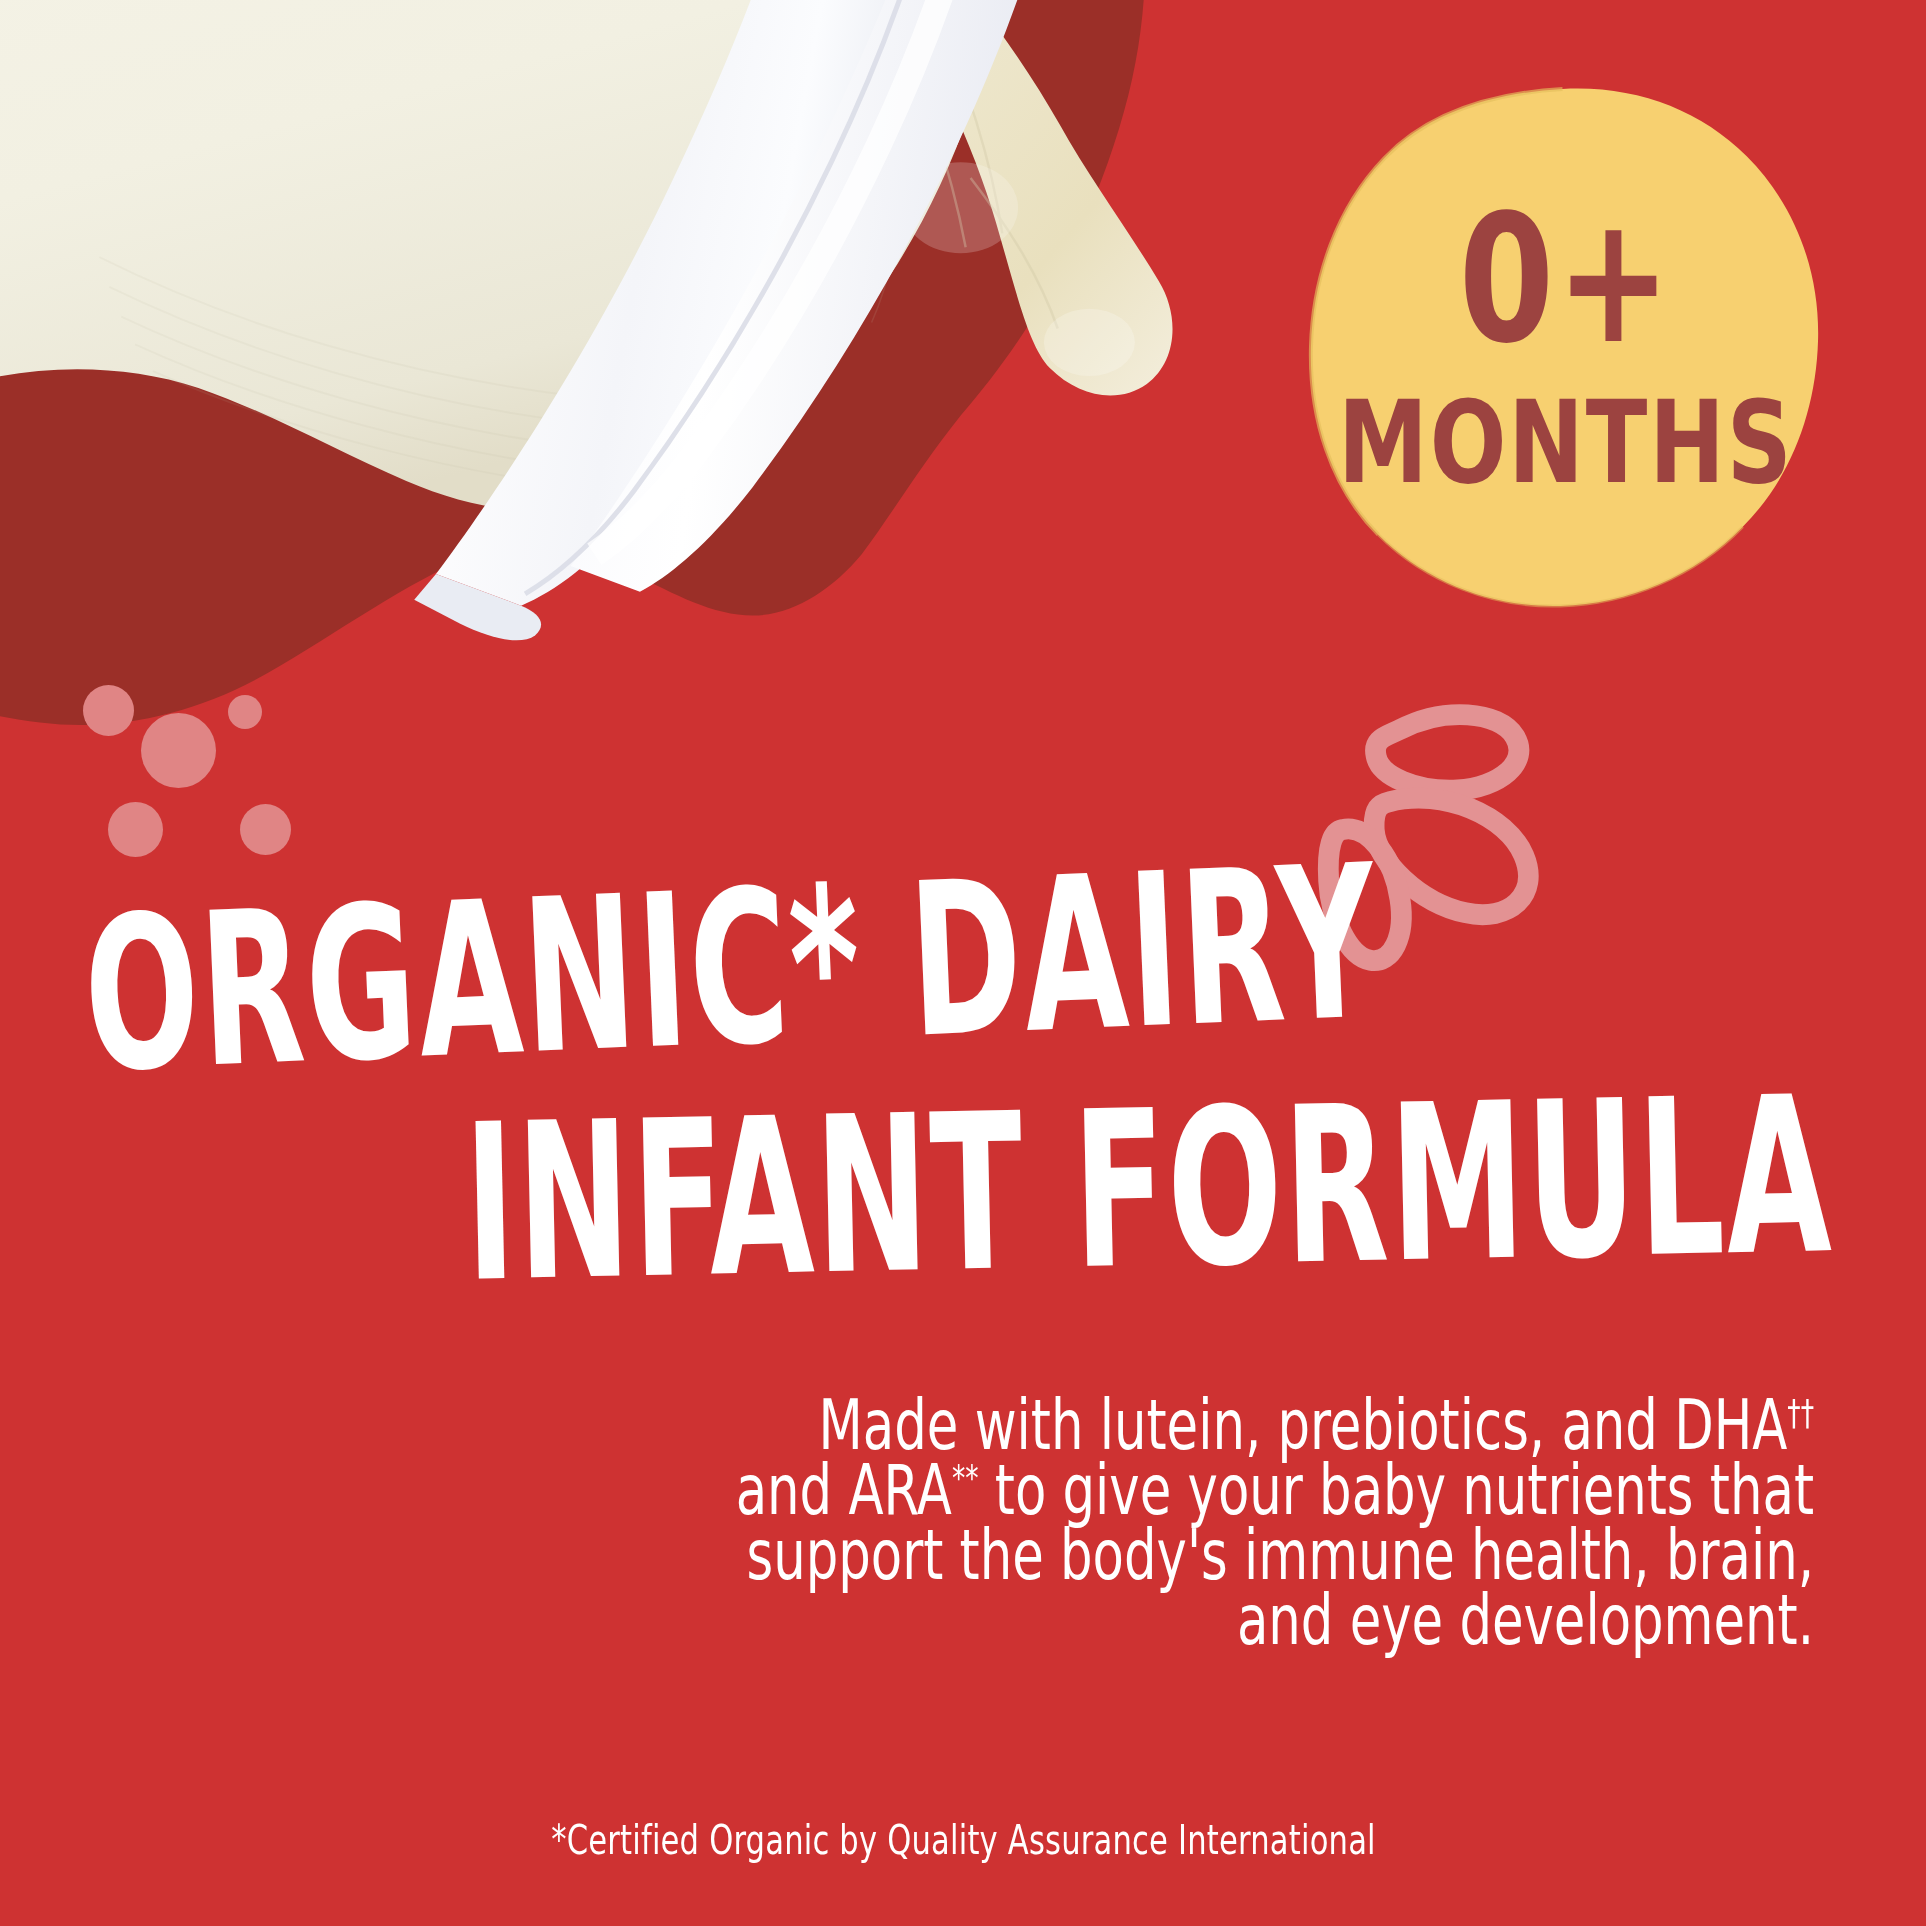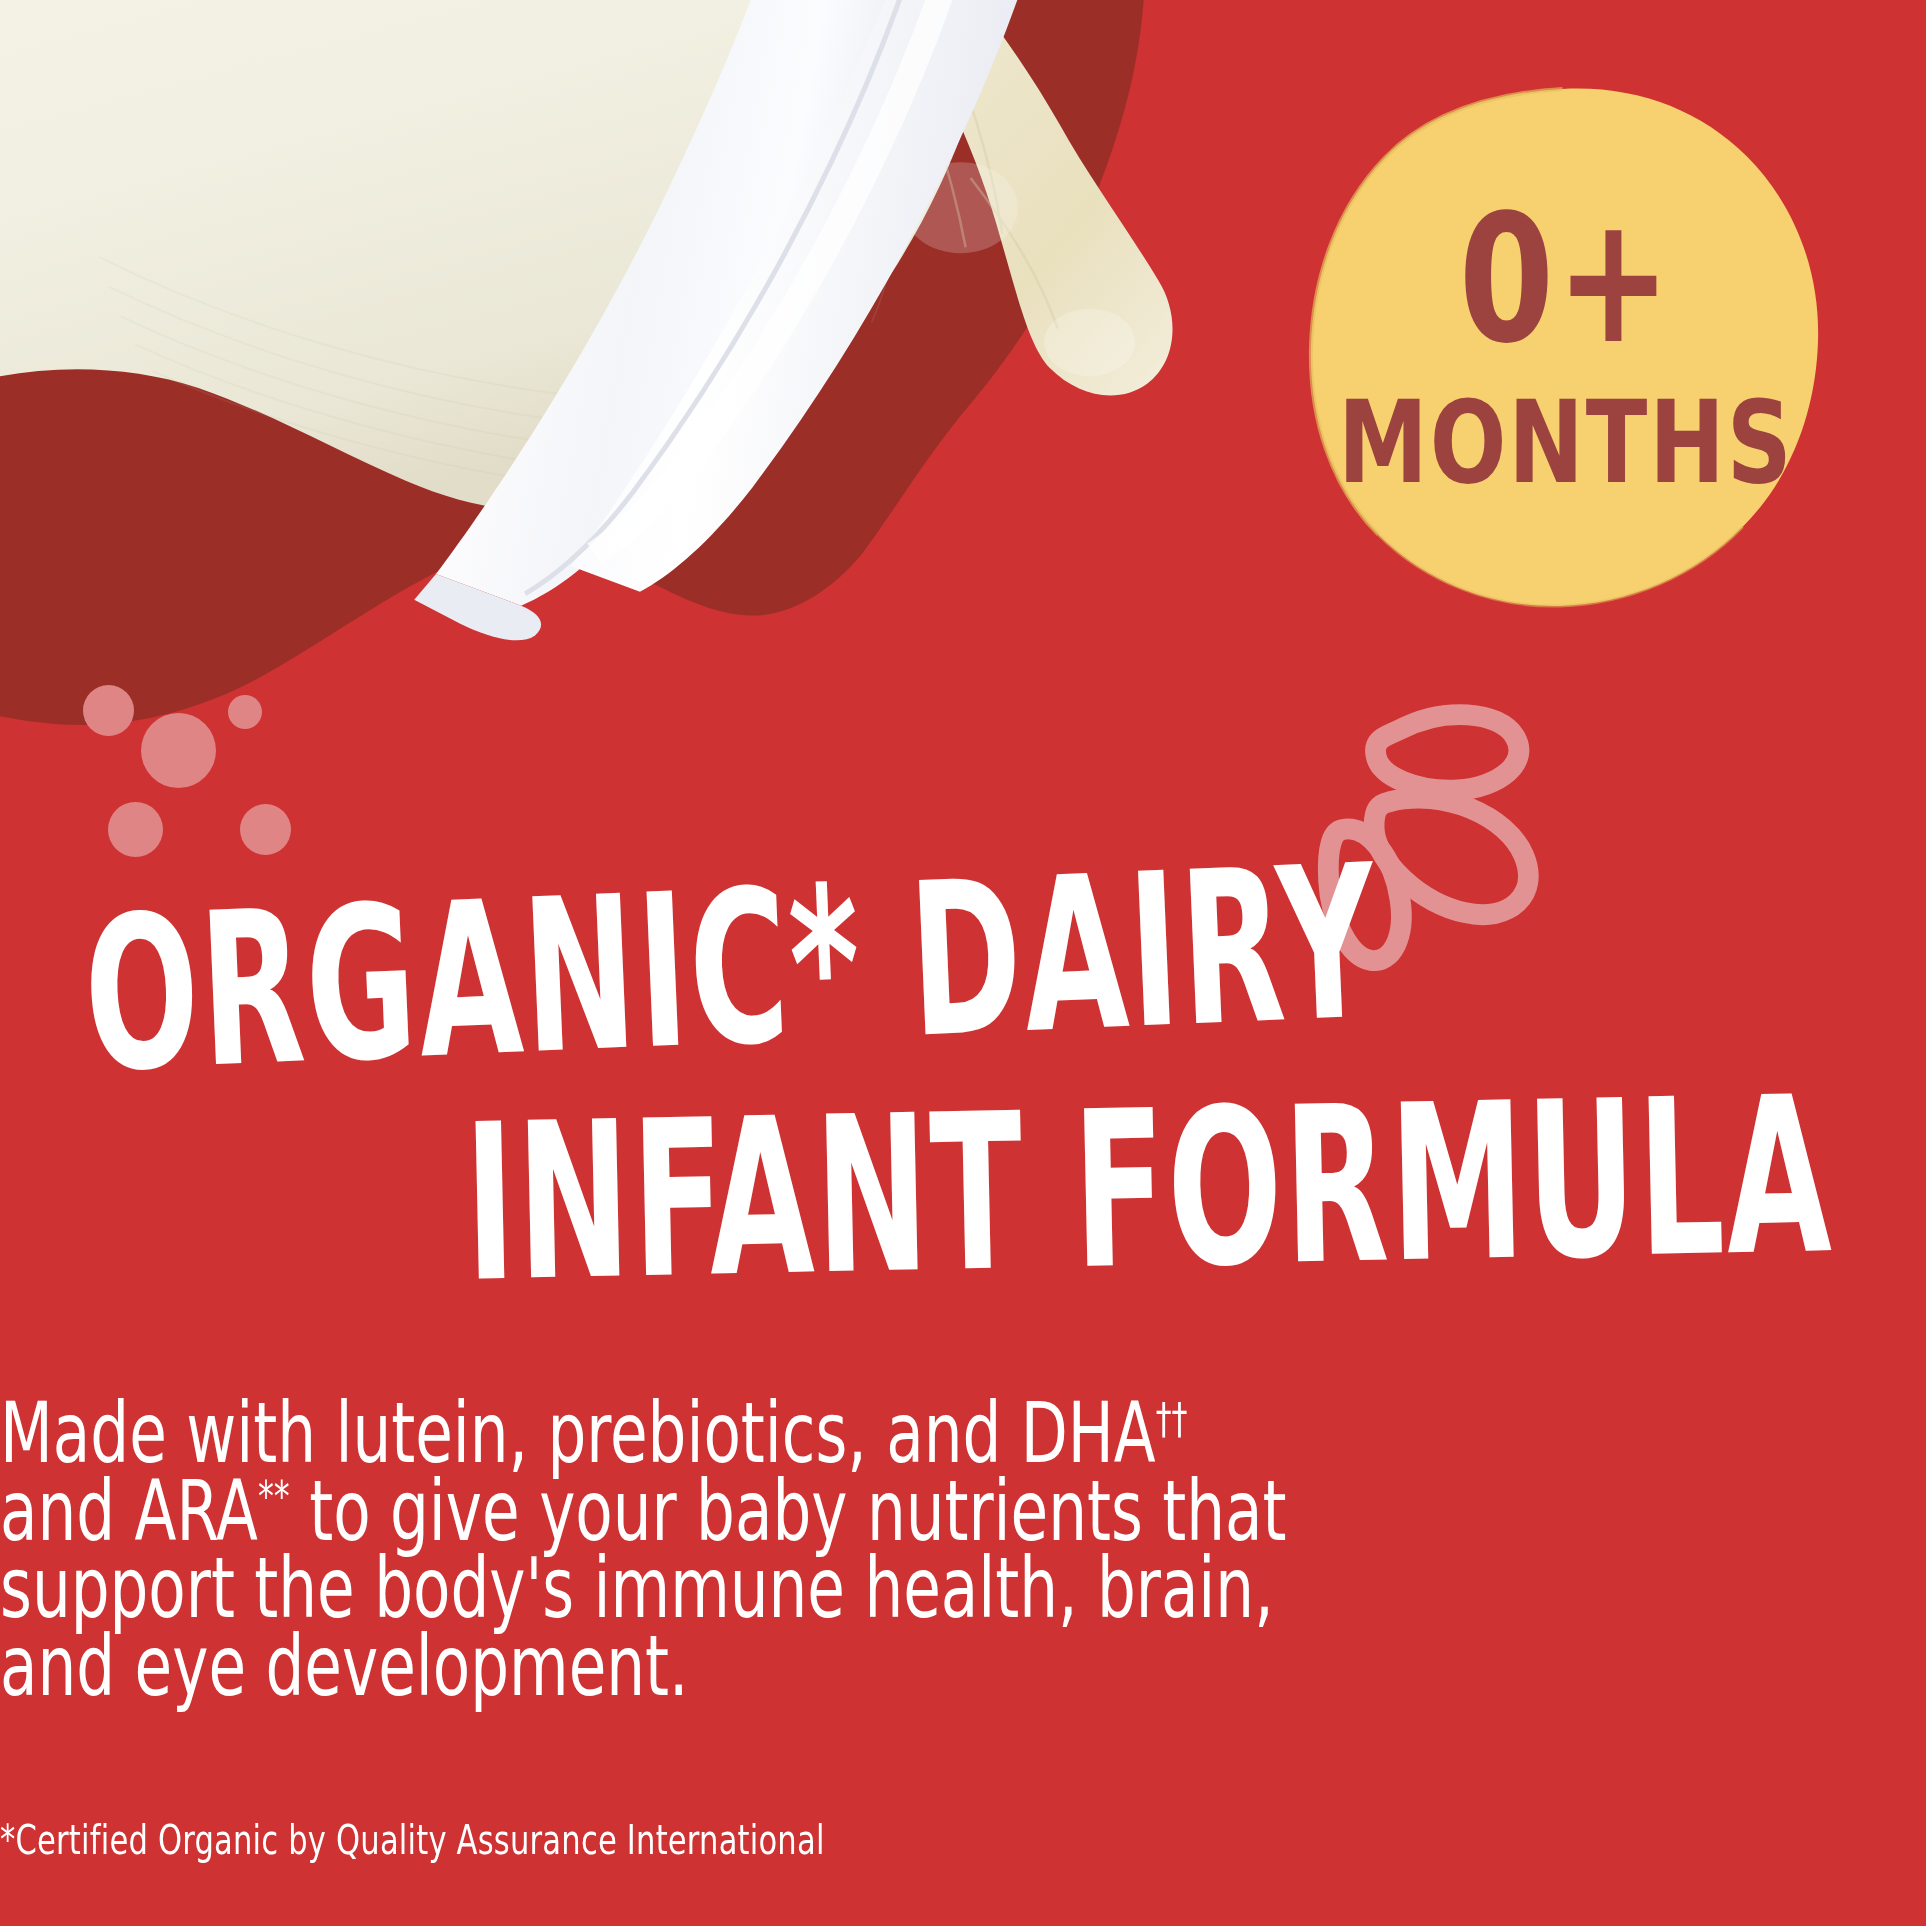--- a/index.html
+++ b/index.html
@@ -62,31 +62,31 @@
   }
   .hl-line.l2{
     margin-left:465px;margin-top:55px;
     transform:rotate(-1.2deg) scaleY(1.44) scaleX(1.0);
     font-size:150px;
   }
 
   
   .body-copy{
     position:absolute;left:0;top:1386px;width:1814px;
-    text-align:left;color:#FFFFFF;
+    text-align:right;color:#FFFFFF;
     font-family:"Liberation Sans Narrow","DejaVu Sans Condensed","Liberation Sans", sans-serif;
-    font-size:68px;line-height:1.14;font-weight:400;
+    font-size:57px;line-height:1.14;font-weight:400;
   }
   .body-copy span.ln{display:block;white-space:nowrap;transform:scaleY(1.22);transform-origin:center top;}
   .body-copy sup{font-size:0.52em;vertical-align:super;}
 
   
   .footnote{
     position:absolute;left:0;top:1820px;width:1927px;
-    color:#FFFFFF;
+    text-align:center;color:#FFFFFF;
     font-family:"Liberation Sans Narrow","DejaVu Sans Condensed","Liberation Sans", sans-serif;
     font-size:34px;letter-spacing:0.2px;
   }
   .footnote span{display:inline-block;transform:scaleY(1.18);}
 </style>
 </head>
 <body>
 
 <div id="stage">
 

